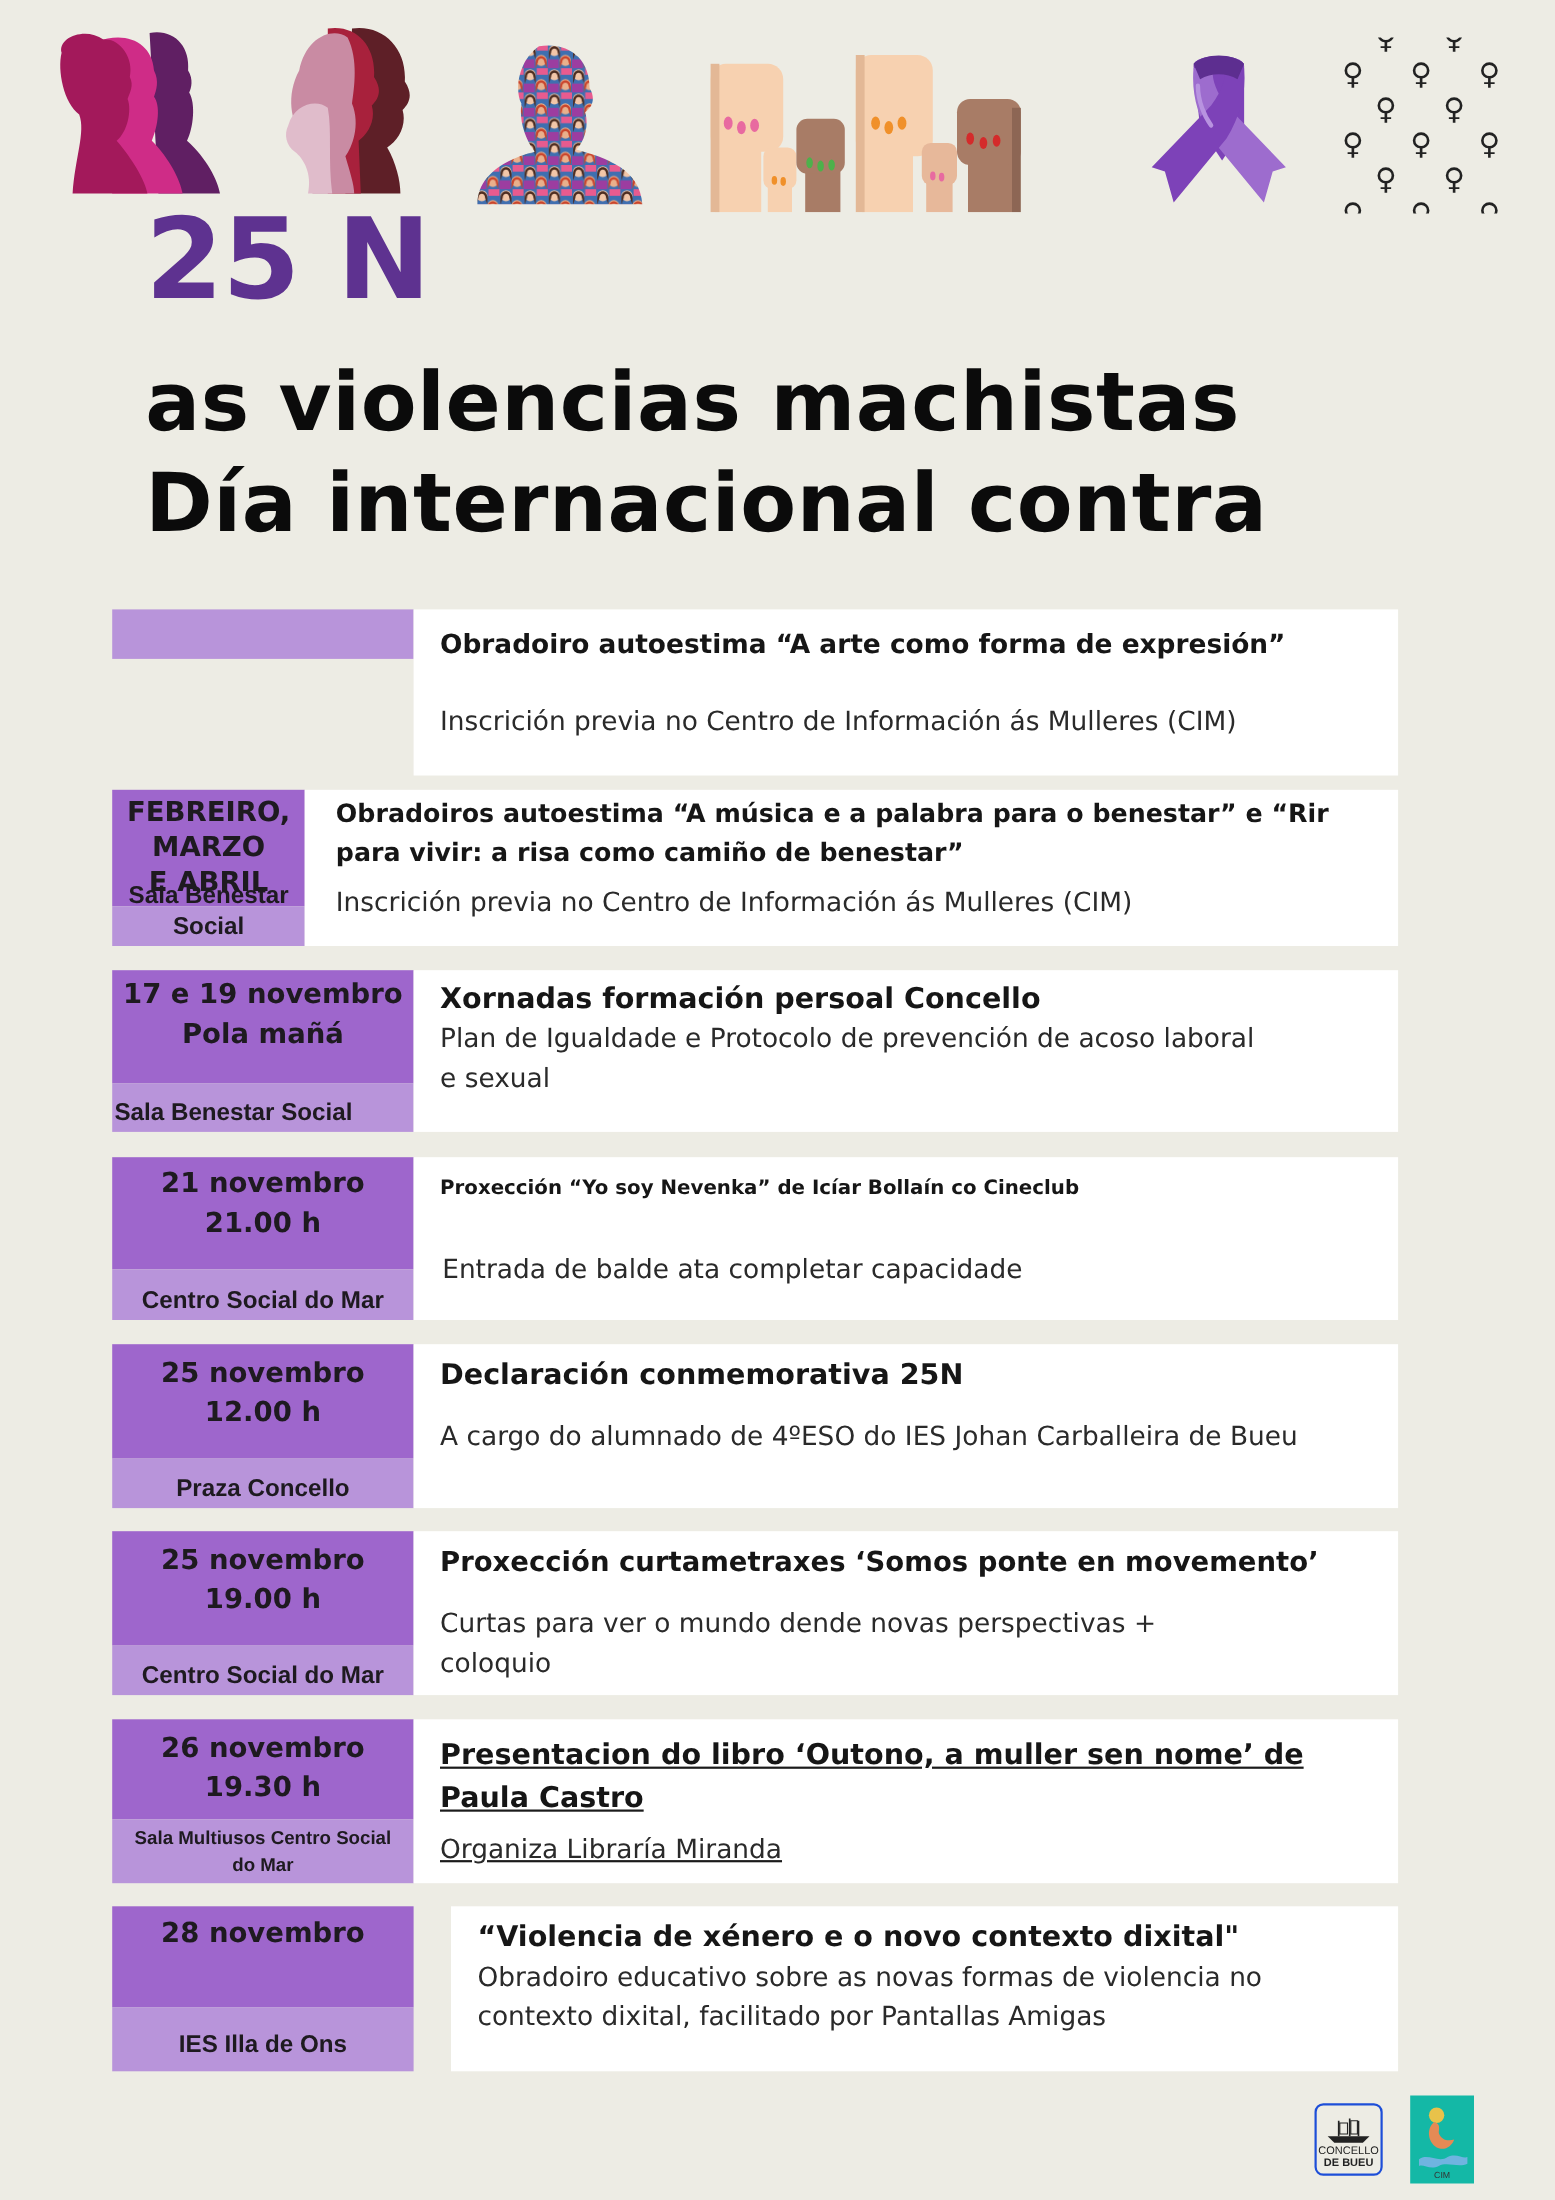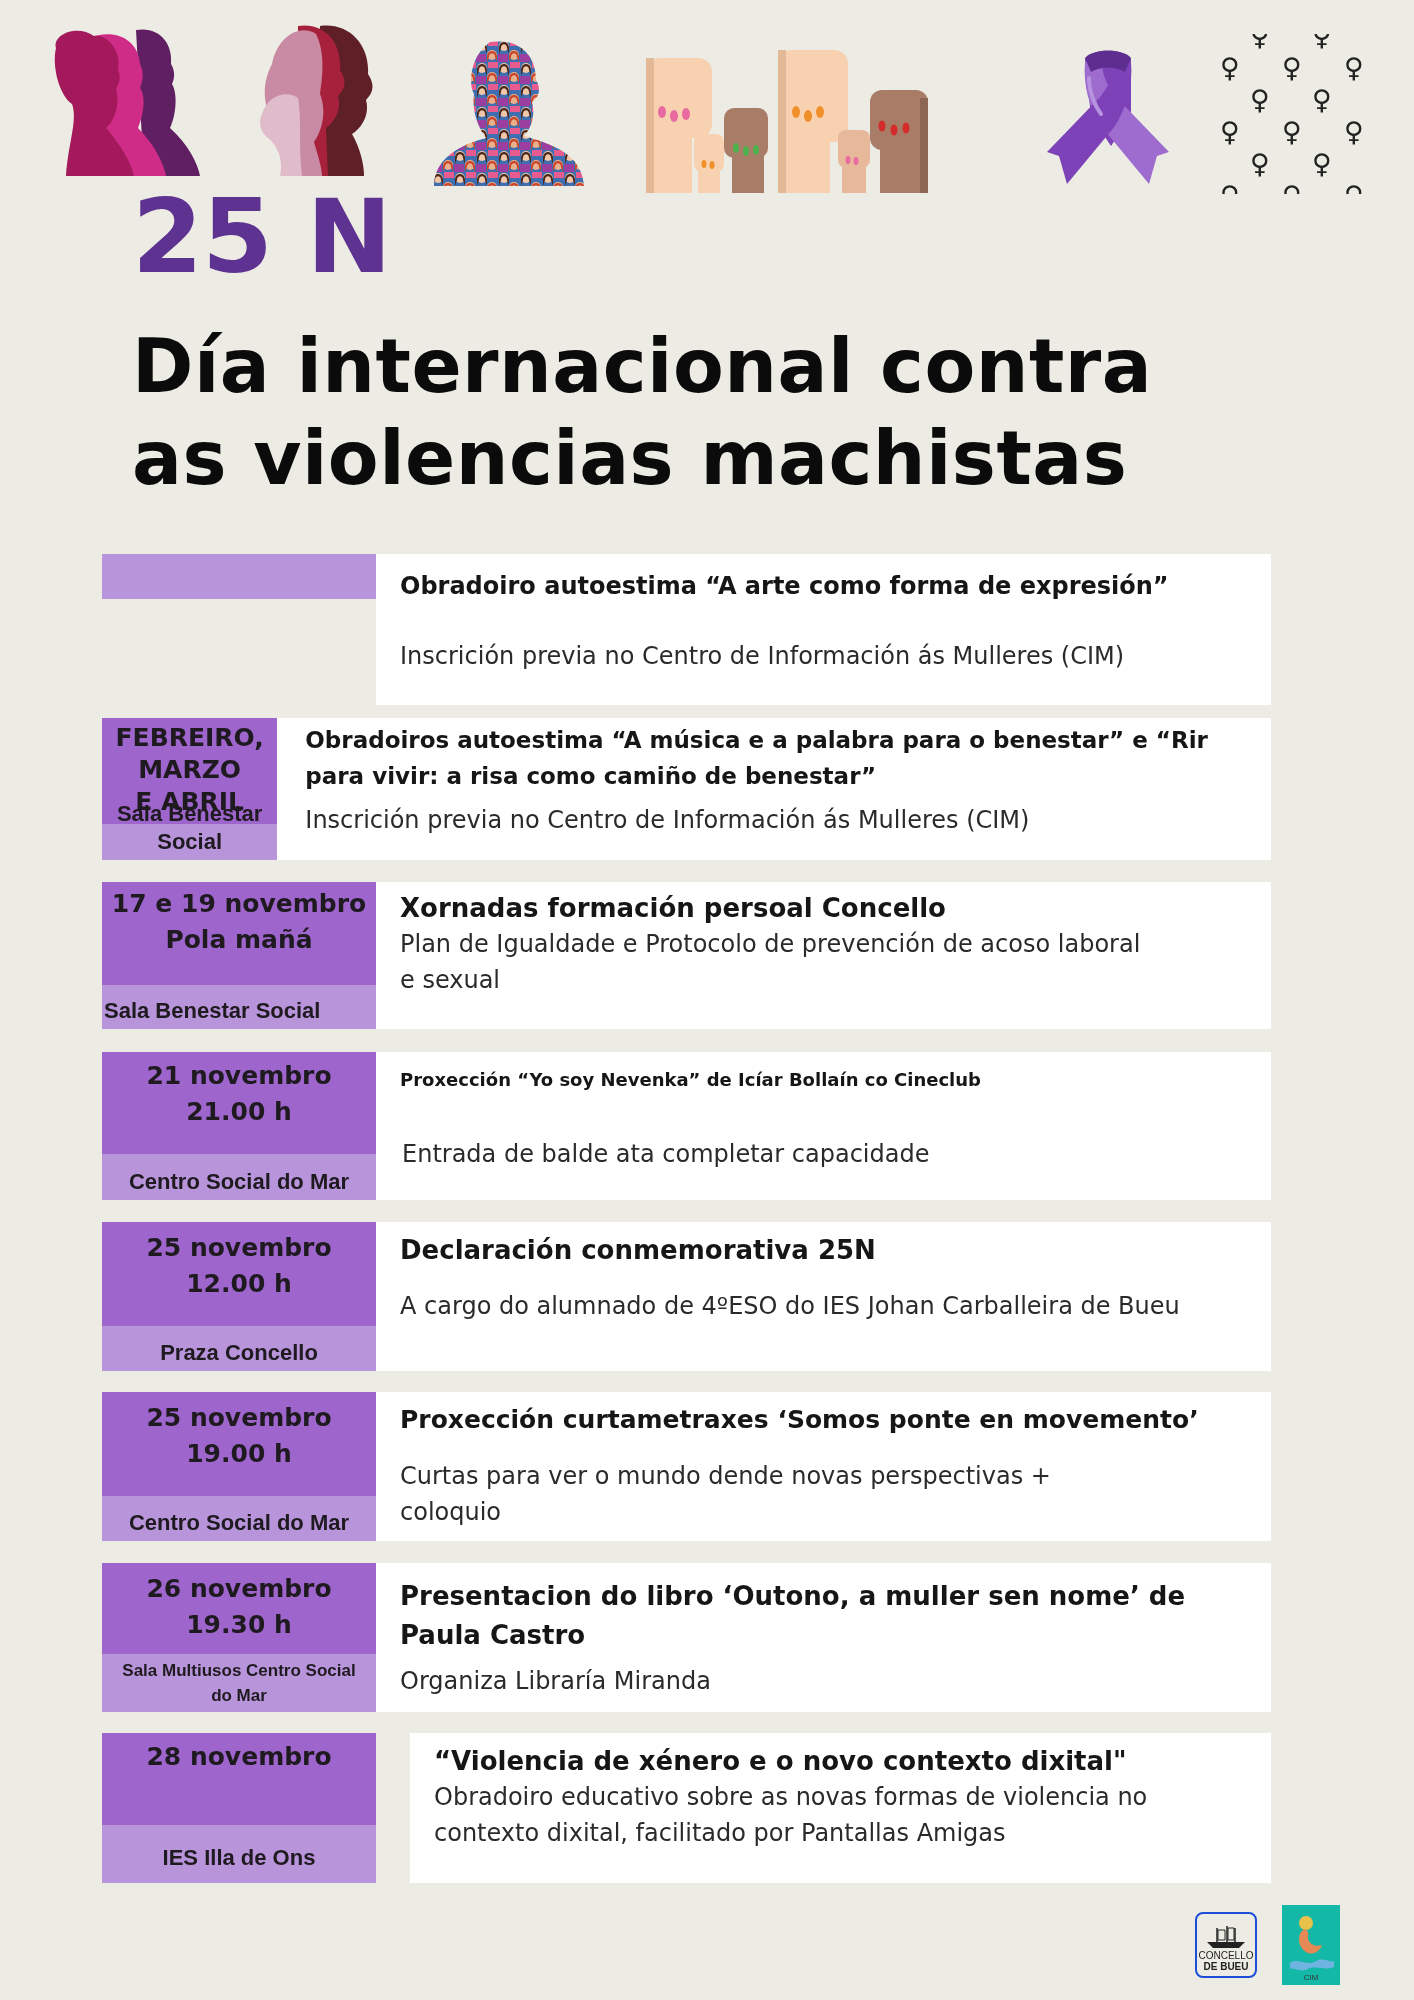--- a/index.html
+++ b/index.html
@@ -160,22 +160,22 @@
     <span style="position:absolute;left:30px;top:116px">♀</span>
       <span style="position:absolute;left:92px;top:116px">♀</span>
     <span style="position:absolute;left:0;top:148px">♀</span>
       <span style="position:absolute;left:62px;top:148px">♀</span>
       <span style="position:absolute;left:124px;top:148px">♀</span>
   </div>
 </div>
 
 <div class="big-title">25 N</div>
 <div class="subtitle">
+  <div>as violencias machistas</div>
   <div>Día internacional contra</div>
-  <div>as violencias machistas</div>
 </div>
 
 <div class="row" style="top:554px;height:151px;">
   <div class="date-cell">
     <div class="date-loc" style="height:45px;"></div>
   </div>
   <div class="content" style="padding-top:14px;">
     <div class="ev-title t2">Obradoiro autoestima “A arte como forma de expresión”</div>
     <div class="ev-desc" style="margin-top:34px;">Inscrición previa no Centro de Información ás Mulleres (CIM)</div>
   </div>
@@ -252,21 +252,21 @@
 </div>
 
 <div class="row" style="top:1563px;height:149px;">
   <div class="date-cell">
     <div class="date-main" style="padding-top:8px;">
       <div>26 novembro</div>
       <div>19.30 h</div>
     </div>
     <div class="date-loc small" style="height:58px;align-items:center;padding:0 20px;">Sala Multiusos Centro Social do Mar</div>
   </div>
-  <div class="content" style="">
+  <div class="content" style="text-decoration:underline;">
     <div class="ev-title" style="line-height:39px;width:840px;">Presentacion do libro ‘Outono, a muller sen nome’ de Paula Castro</div>
     <div class="ev-desc" style="margin-top:8px;">Organiza Libraría Miranda</div>
   </div>
 </div>
 
 <div class="row" style="top:1733px;height:150px;gap:34px;">
   <div class="date-cell">
     <div class="date-main" style="padding-top:6px;">
       <div>28 novembro</div>
     </div>

